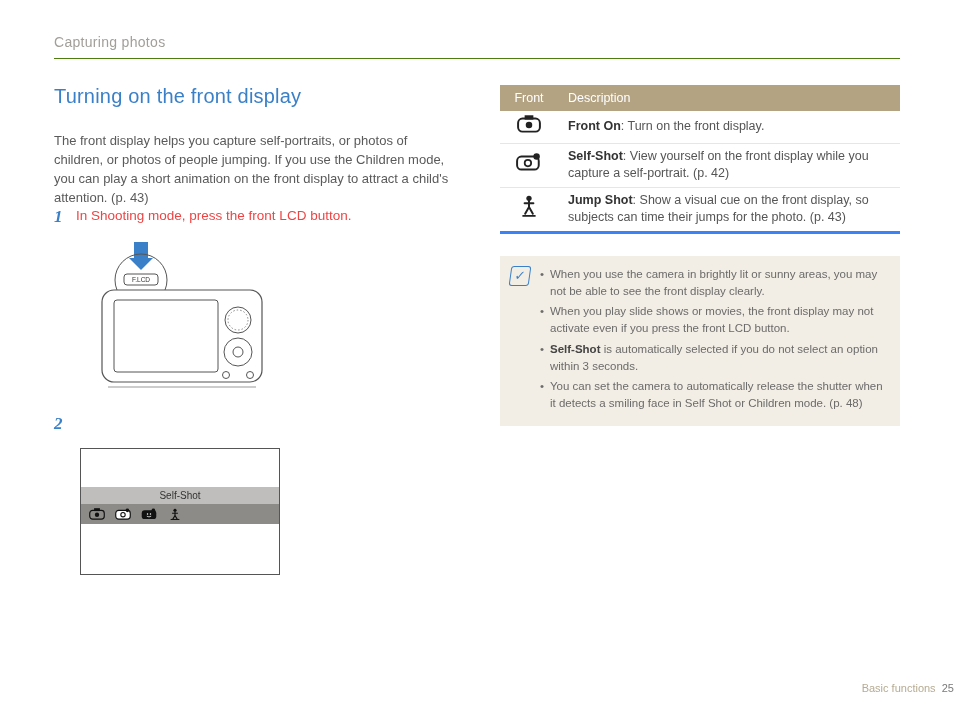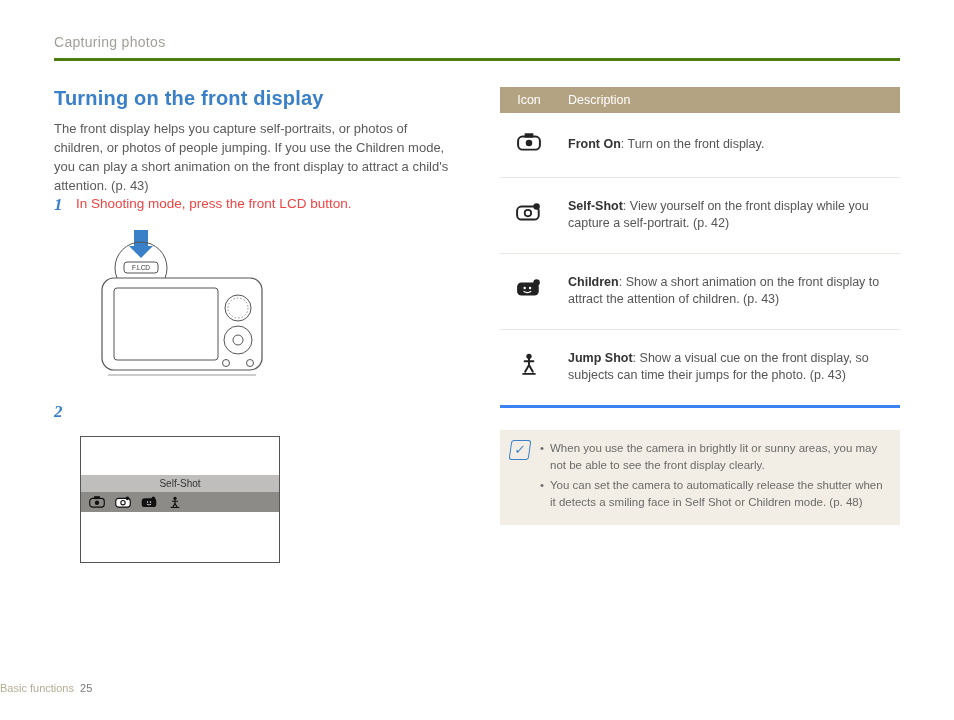--- a/index.html
+++ b/index.html
@@ -9,34 +9,34 @@
     background: #fff;
     font-family: Arial, Helvetica, sans-serif;
     color: #444;
     position: relative;
     padding: 34px 54px 0 54px;
     font-size: 13px;
   }
   .section-header {
     font-size: 14px;
     color: #a29f99;
-    border-bottom: 3px solid #4d7c0f;
+    border-bottom: 1px solid #4d7c0f;
     padding-bottom: 8px;
     margin-bottom: 26px;
     font-weight: 300;
     letter-spacing: 0.3px;
   }
   .columns { display: flex; gap: 46px; }
   .col-left { width: 400px; }
   .col-right { flex: 1; }
   h2.title {
     color: #3a80c8;
     font-size: 20px;
-    font-weight: 700;
-    margin-bottom: 10px;
+    font-weight: 400;
+    margin-bottom: 24px;
     letter-spacing: 0.2px;
   }
   .intro {
     font-size: 13px;
     line-height: 1.45;
     color: #5a5a5a;
   }
   .step { display: flex; gap: 8px; margin-bottom: 14px; }
   .step-num {
     color: #3a80c8;
@@ -63,21 +63,21 @@
   .modes-table th {
     background: #b4a383;
     color: #fff;
     font-weight: 400;
     text-align: left;
     padding: 6px 10px;
     font-size: 12.5px;
   }
   .modes-table th:first-child { width: 58px; text-align: center; }
   .modes-table td {
-    padding: 20px 10px;
+    padding: 4px 10px;
     border-bottom: 1px solid #e8e6e1;
     vertical-align: middle;
     line-height: 1.4;
     color: #555;
   }
   .modes-table td.icon-cell { text-align: center; vertical-align: middle; }
   .modes-table tr:last-child td { border-bottom: 3px solid #3b82f6; }
   .modes-table b { color: #333; font-weight: bold; }
 
   
@@ -95,21 +95,21 @@
     font-size: 13px; transform: skewX(-8deg);
   }
   .note-list { list-style: none; font-size: 11.5px; color: #6b6b6b; line-height: 1.5; }
   .note-list li { position: relative; padding-left: 10px; margin-bottom: 3px; }
   .note-list li::before { content: "•"; position: absolute; left: 0; color: #6b6b6b; }
   .note-list b { color: #444; }
 
   .footer {
     position: absolute;
     bottom: 26px; left: 0; right: 0;
-    text-align: left;
+    text-align: right;
     font-size: 11px; color: #b6ab93;
   }
   .footer .pg { color: #7a7a7a; }
 </style>
 </head>
 <body>
 
 <div class="section-header">Capturing photos</div>
 
 <div class="columns">
@@ -185,21 +185,21 @@
           </svg>
       </div>
       <div class="blank-bottom"></div>
     </div>
   </div>
 
   <div class="col-right">
     <table class="modes-table">
       <thead>
         <tr>
-          <th>Icon</th>
+          <th>Front</th>
           <th>Description</th>
         </tr>
       </thead>
       <tbody>
         <tr>
           <td class="icon-cell"><svg width="24" height="18" viewBox="0 0 22 16">
                 <rect x="1" y="3" width="20" height="12" rx="4" fill="none" stroke="#222" stroke-width="1.8"></rect>
                 <rect x="7" y="0" width="8" height="4" fill="#222"></rect>
                 <circle cx="11" cy="9" r="3" fill="#222"></circle>
               </svg></td>
@@ -207,44 +207,36 @@
         </tr>
         <tr>
           <td class="icon-cell"><svg width="26" height="20" viewBox="0 0 24 18">
                 <rect x="1" y="4" width="20" height="12" rx="4" fill="none" stroke="#222" stroke-width="1.8"></rect>
                 <circle cx="11" cy="10" r="3" fill="none" stroke="#222" stroke-width="1.6"></circle>
                 <circle cx="19" cy="4" r="3" fill="#222"></circle>
               </svg></td>
           <td><b>Self-Shot</b><span>: View yourself on the front display while you capture a self-portrait. (p. 42)</span></td>
         </tr>
         <tr>
-          <td class="icon-cell"><svg width="26" height="20" viewBox="0 0 24 18">
-                <rect x="1" y="4" width="20" height="12" rx="4" fill="#222"></rect>
-                <circle cx="19" cy="4" r="3" fill="#222"></circle>
-                <circle cx="8" cy="9" r="1.1" fill="#fff"></circle>
-                <circle cx="13" cy="9" r="1.1" fill="#fff"></circle>
-                <path d="M7 12 Q10.5 14.5 14 12" stroke="#fff" stroke-width="1.2" fill="none"></path>
-              </svg></td>
-          <td><b>Children</b><span>: Show a short animation on the front display to attract the attention of children. (p. 43)</span></td>
-        </tr>
-        <tr>
           <td class="icon-cell"><svg width="20" height="22" viewBox="0 0 18 20">
                 <circle cx="9" cy="3" r="2.4" fill="#222"></circle>
                 <path d="M9 5 L9 11 M5 7.5 L13 7.5 M9 11 L5.5 17 M9 11 L12.5 17" stroke="#222" stroke-width="1.8" stroke-linecap="round"></path>
                 <line x1="3" y1="19" x2="15" y2="19" stroke="#222" stroke-width="1.6"></line>
               </svg></td>
           <td><b>Jump Shot</b><span>: Show a visual cue on the front display, so subjects can time their jumps for the photo. (p. 43)</span></td>
         </tr>
       </tbody>
     </table>
 
     <div class="note-box">
       <div class="note-icon">✓</div>
       <ul class="note-list">
         <li>When you use the camera in brightly lit or sunny areas, you may not be able to see the front display clearly.</li>
+        <li>When you play slide shows or movies, the front display may not activate even if you press the front LCD button.</li>
+        <li><b>Self-Shot</b> is automatically selected if you do not select an option within 3 seconds.</li>
         <li>You can set the camera to automatically release the shutter when it detects a smiling face in Self Shot or Children mode. (p. 48)</li>
       </ul>
     </div>
   </div>
 </div>
 
 <div class="footer">
   <span>Basic functions</span>&nbsp;&nbsp;<span class="pg">25</span>
 </div>
 

